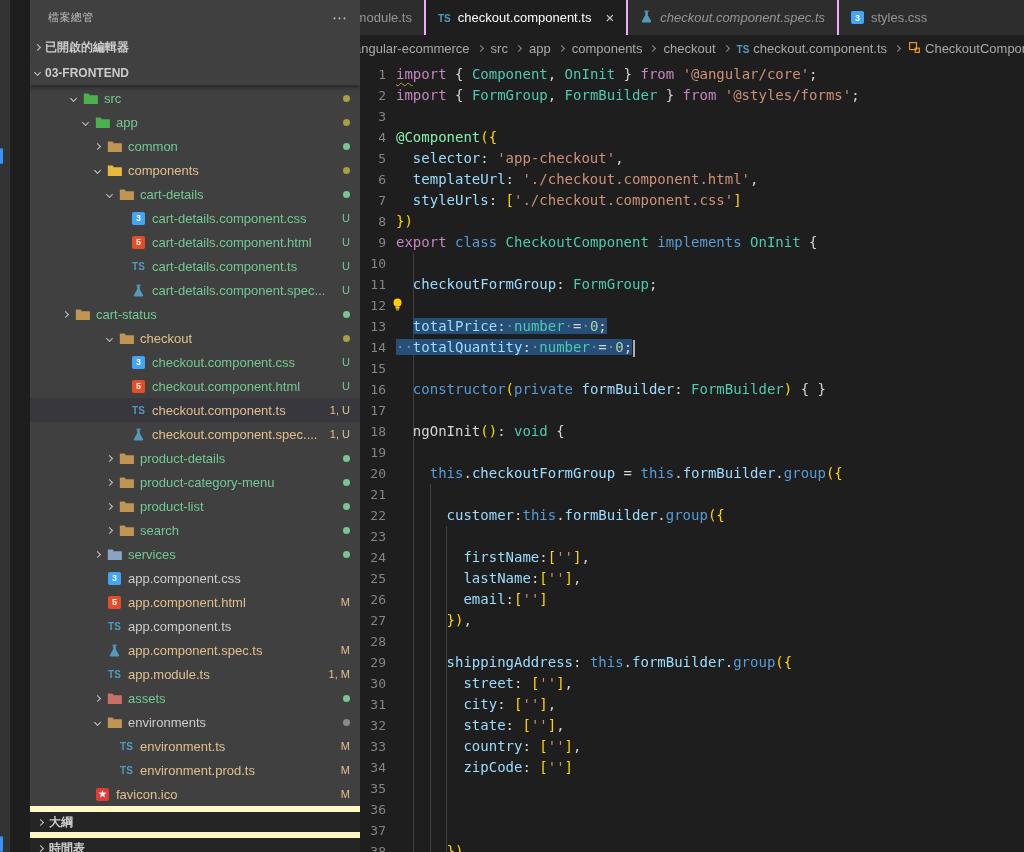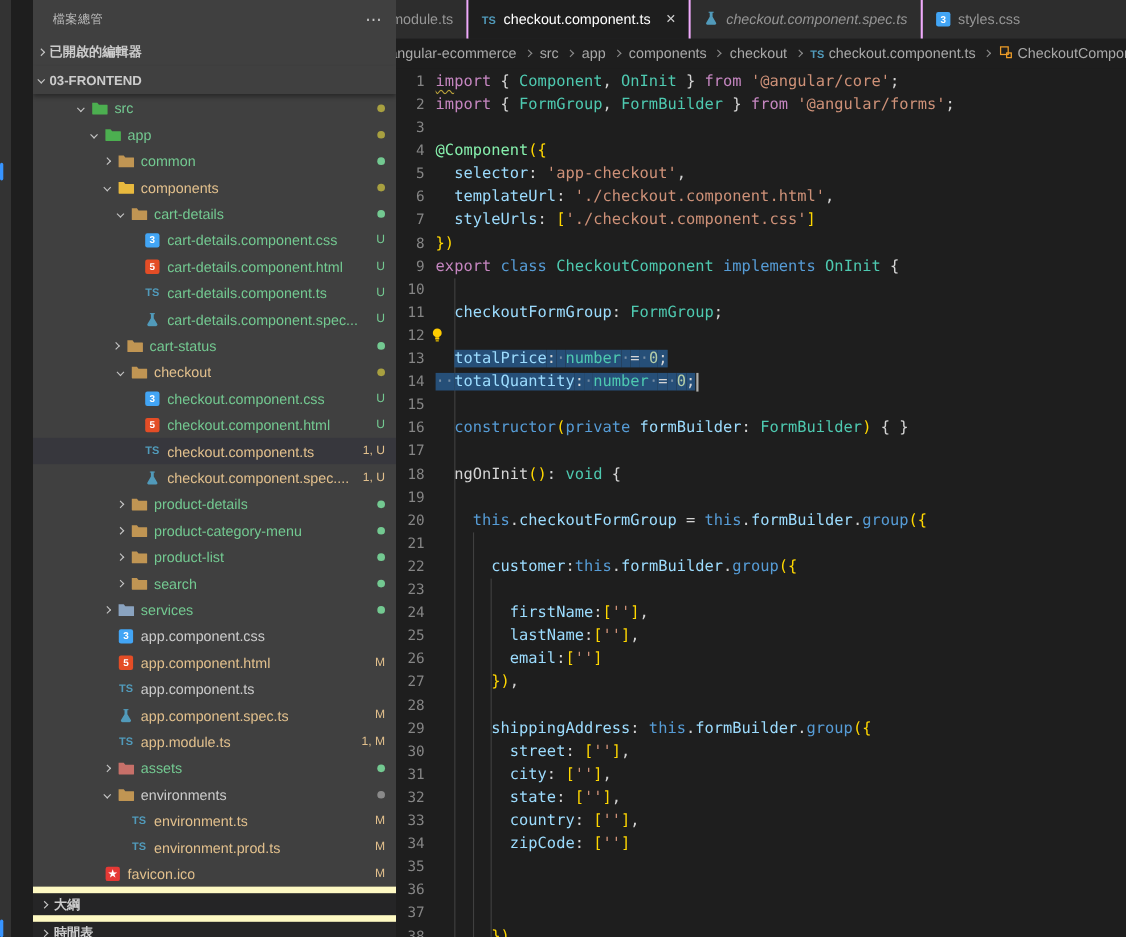--- a/index.html
+++ b/index.html
@@ -192,21 +192,21 @@
             <svg width="13" height="13" viewBox="0 0 16 16">
               <path d="M6.4 1.2h3.2v5.3l3.9 6.6c.6 1-.1 2.3-1.3 2.3H3.8c-1.2 0-1.9-1.3-1.3-2.3l3.9-6.6V1.2z" fill="#519aba"></path>
               <rect x="5.2" y="0.8" width="5.6" height="1.2" fill="#519aba"></rect>
             </svg>
           </span>
           <span class="lbl" style="color: rgb(115, 201, 145);">cart-details.component.spec...</span>
           <span class="right">
             <span style="color: rgb(115, 201, 145);">U</span>
           </span>
         </div>
-        <div class="row" style="padding-left: 68px;">
+        <div class="row" style="padding-left: 28px;">
           <span class="slot">
             <span class="chev r"></span>
           </span>
           <span class="ic">
             <svg width="15" height="13" viewBox="0 0 16 14">
               <path d="M0.5 1.5h5.3l1.6 2h8a.6.6 0 0 1 .6.6v8.3a.6.6 0 0 1-.6.6h-14a.6.6 0 0 1-.6-.6V1.5z" fill="#c09553"></path>
             </svg>
           </span>
           <span class="lbl" style="color: rgb(115, 201, 145);">cart-status</span>
           <span class="right">
@@ -527,21 +527,21 @@
           <rect x="6.5" y="13" width="3" height="1.4" fill="#caa700"></rect>
         </svg>
     </div>
     <div class="code" id="code">
         <div class="cl">
           <span class="ln">1</span>
           <span class="lt"><span class="tk-kwsq">im</span><span class="tk-kw">port</span><span class="tk-pu"> { </span><span class="tk-ty">Component</span><span class="tk-pu">, </span><span class="tk-ty">OnInit</span><span class="tk-pu"> } </span><span class="tk-kw">from</span><span class="tk-pu"> </span><span class="tk-st">'@angular/core'</span><span class="tk-pu">;</span></span>
         </div>
         <div class="cl">
           <span class="ln">2</span>
-          <span class="lt"><span class="tk-kw">import</span><span class="tk-pu"> { </span><span class="tk-ty">FormGroup</span><span class="tk-pu">, </span><span class="tk-ty">FormBuilder</span><span class="tk-pu"> } </span><span class="tk-kw">from</span><span class="tk-pu"> </span><span class="tk-st">'@angular/forms'</span><span class="tk-pu">;</span></span>
+          <span class="lt"><span class="tk-kw">import</span><span class="tk-pu"> { </span><span class="tk-ty">FormGroup</span><span class="tk-pu">, </span><span class="tk-ty">FormBuilder</span><span class="tk-pu"> } </span><span class="tk-kw">from</span><span class="tk-pu"> </span><span class="tk-st">'@styles/forms'</span><span class="tk-pu">;</span></span>
         </div>
         <div class="cl">
           <span class="ln">3</span>
           <span class="lt"></span>
         </div>
         <div class="cl">
           <span class="ln">4</span>
           <span class="lt"><span class="tk-de">@Component</span><span class="tk-br">({</span></span>
         </div>
         <div class="cl">

